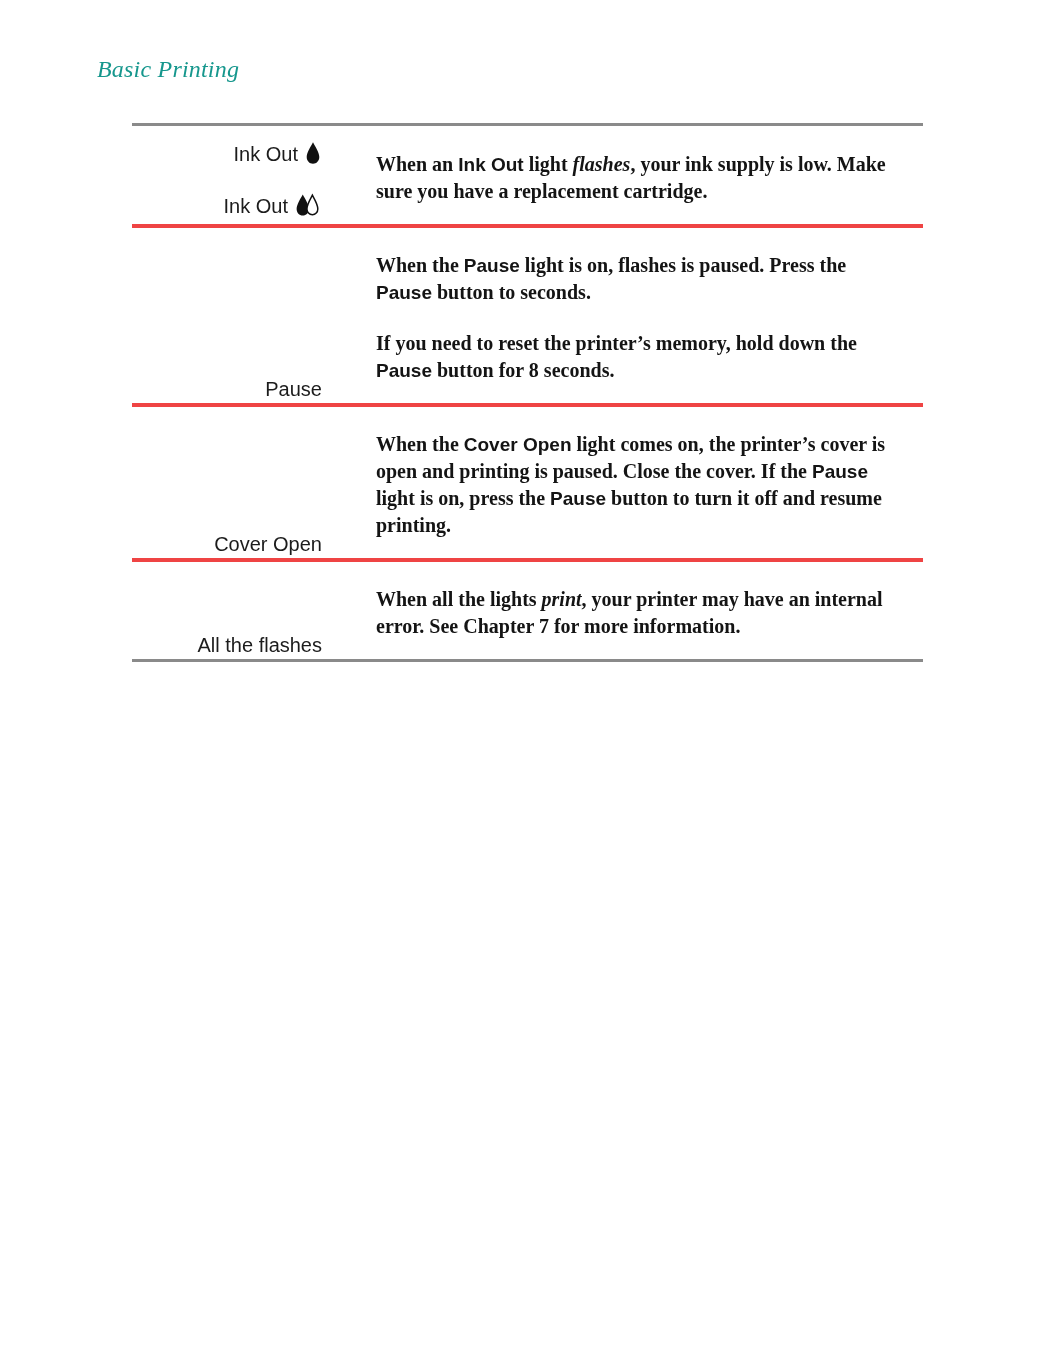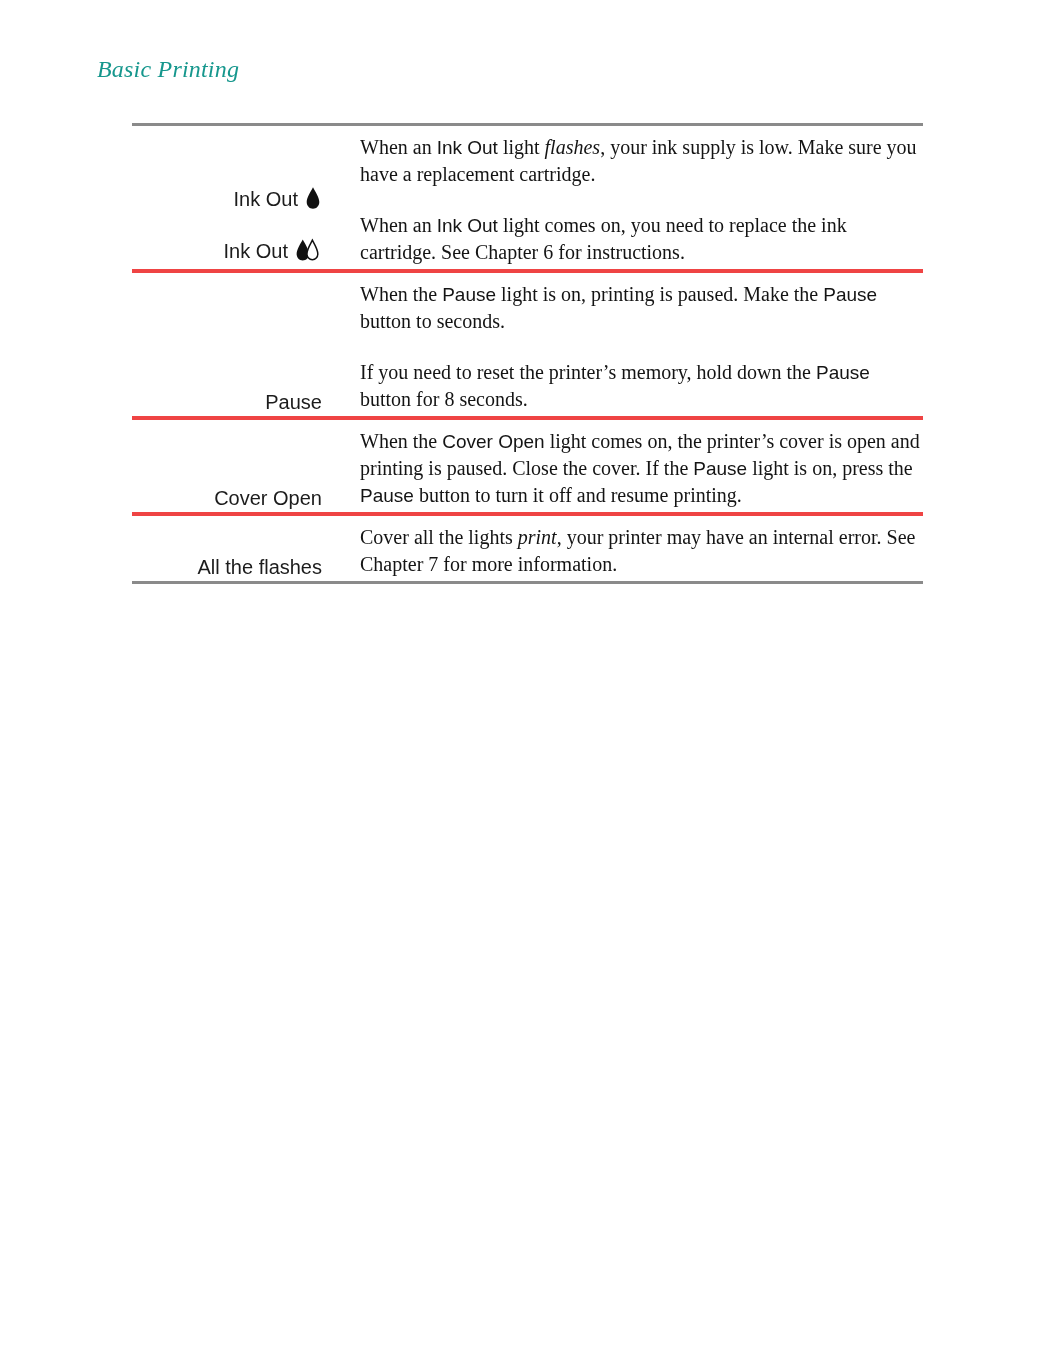--- a/index.html
+++ b/index.html
@@ -55,21 +55,21 @@
     margin-left:6px;
   }
   .body-cell{
     flex:1;
     margin-left:38px;
     padding:8px 0 3px 0;
     font-size:20px;
     line-height:27px;
     color:#141414;
   }
-  .body-cell p{margin:0;}
+  .body-cell p{margin:16px;font-weight:bold;}
   .body-cell p + p{margin-top:24px;}
   .seg-sans{
     font-family:"Liberation Sans", sans-serif;
     font-size:19px;
   }
   .seg-italic{font-style:italic;}
   .badge{
     position:absolute;
     left:457px;top:1266px;
     width:106px;height:30px;
@@ -101,46 +101,45 @@
           <div class="label-line"><span>Ink Out</span><span class="label-icon"><svg width="18" height="24" viewBox="0 0 20 26">
                 <path d="M10 1C8 5 3 12 3 17.5 3 21.8 6.1 25 10 25c3.9 0 7-3.2 7-7.5C17 12 12 5 10 1Z" fill="#111"></path>
               </svg></span></div>
           <div class="label-line"><span>Ink Out</span><span class="label-icon"><svg width="28" height="24" viewBox="0 0 32 26">
                 <path d="M10 1C8 5 3 12 3 17.5 3 21.8 6.1 25 10 25c3.9 0 7-3.2 7-7.5C17 12 12 5 10 1Z" fill="#111"></path>
                 <path d="M21 1.8c-2 4-6.2 10.2-6.2 15.7 0 3.8 2.7 6.7 6.2 6.7s6.2-2.9 6.2-6.7C27.2 12 23 5.8 21 1.8Z" fill="#fff" stroke="#111" stroke-width="1.7"></path>
               </svg></span></div>
         </div>
         <div class="body-cell">
           <p><span class="seg-serif">When an </span><span class="seg-sans">Ink Out</span><span class="seg-serif"> light </span><span class="seg-italic">flashes</span><span class="seg-serif">, your ink supply is low. Make sure you have a replacement cartridge.</span></p>
-          <p><span class="seg-serif">When an </span><span class="seg-sans">Ink Out</span><span class="seg-serif"> light comes on, you need to replace the ink cartridge. See Chapter 6 for instructions.</span></p>
         </div>
       </div>
       <div class="row">
         <div class="label-cell">
           <div class="label-line"><span>Pause</span></div>
         </div>
         <div class="body-cell">
-          <p><span class="seg-serif">When the </span><span class="seg-sans">Pause</span><span class="seg-serif"> light is on, printing is paused. Make the </span><span class="seg-sans">Pause</span><span class="seg-serif"> button to seconds.</span></p>
+          <p><span class="seg-serif">When the </span><span class="seg-sans">Pause</span><span class="seg-serif"> light is on, flashes is paused. Press the </span><span class="seg-sans">Pause</span><span class="seg-serif"> button to seconds.</span></p>
           <p><span class="seg-serif">If you need to reset the printer’s memory, hold down the </span><span class="seg-sans">Pause</span><span class="seg-serif"> button for 8 seconds.</span></p>
         </div>
       </div>
       <div class="row">
         <div class="label-cell">
           <div class="label-line"><span>Cover Open</span></div>
         </div>
         <div class="body-cell">
           <p><span class="seg-serif">When the </span><span class="seg-sans">Cover Open</span><span class="seg-serif"> light comes on, the printer’s cover is open and printing is paused. Close the cover. If the </span><span class="seg-sans">Pause</span><span class="seg-serif"> light is on, press the </span><span class="seg-sans">Pause</span><span class="seg-serif"> button to turn it off and resume printing.</span></p>
         </div>
       </div>
       <div class="row">
         <div class="label-cell">
           <div class="label-line"><span>All the flashes</span></div>
         </div>
         <div class="body-cell">
-          <p><span class="seg-serif">Cover all the lights </span><span class="seg-italic">print</span><span class="seg-serif">, your printer may have an internal error. See Chapter 7 for more information.</span></p>
+          <p><span class="seg-serif">When all the lights </span><span class="seg-italic">print</span><span class="seg-serif">, your printer may have an internal error. See Chapter 7 for more information.</span></p>
         </div>
       </div>
     </div>
 
   <div class="badge">
     <span>2-14</span>
   </div>
 </div>
 
 </body></html>

